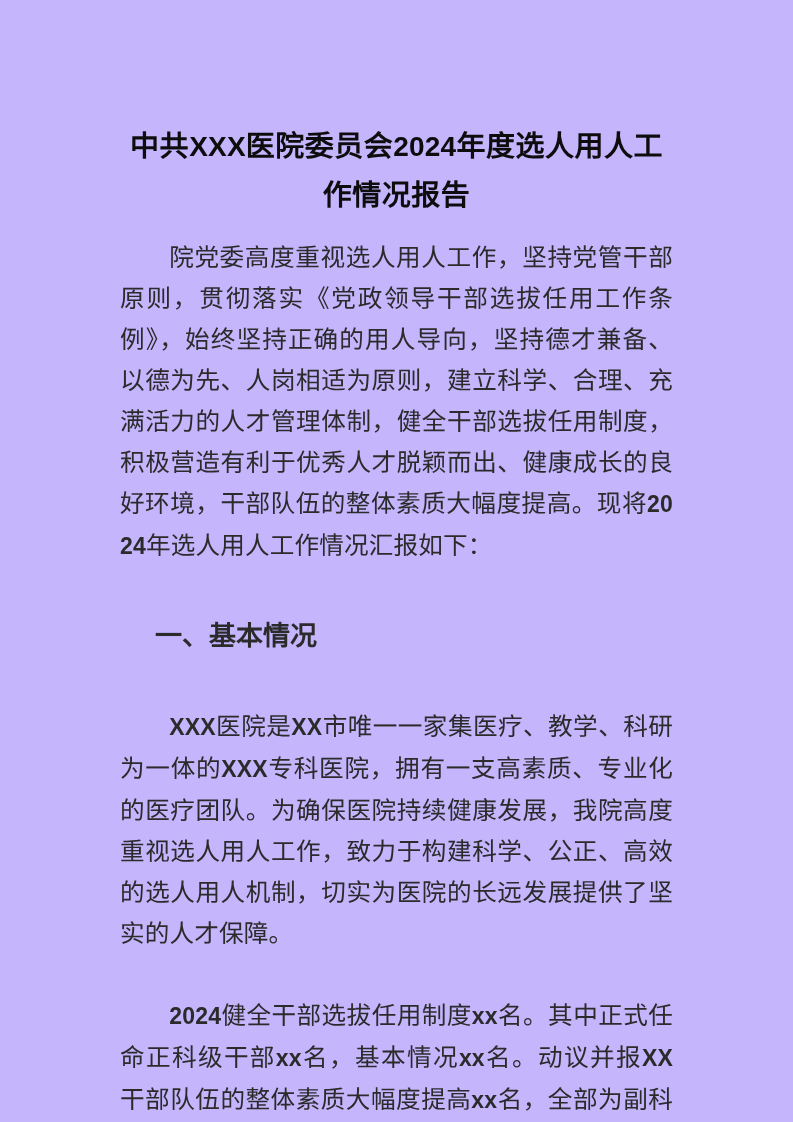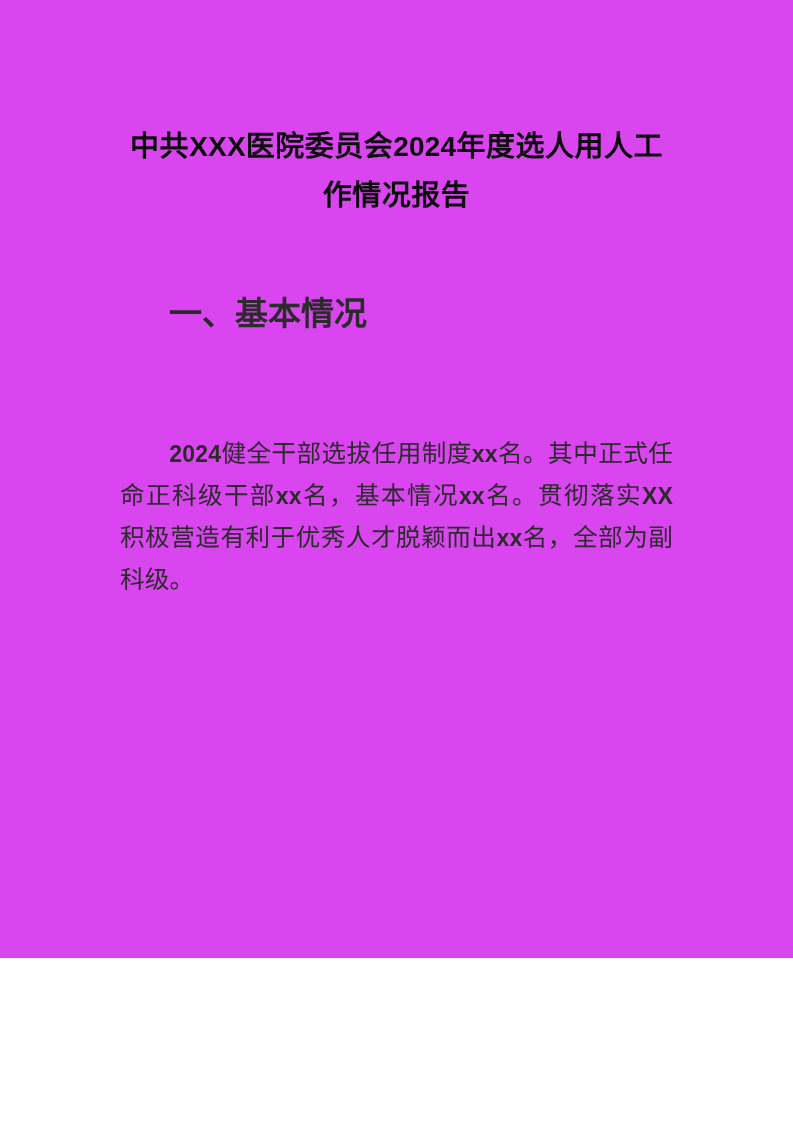--- a/index.html
+++ b/index.html
@@ -10,22 +10,22 @@
   }
 
   body {
     font-family: "Liberation Serif", "DejaVu Serif", serif;
     color: #1a1a1a;
   }
 
   .page {
     position: relative;
     width: 793px;
-    height: 958px;
-    background: #d946ef;
+    height: 1122px;
+    background: #c4b5fd;
     overflow: hidden;
     box-sizing: border-box;
   }
 
   .content {
     position: absolute;
     left: 120px;
     top: 0;
     width: 553px;
   }
@@ -75,45 +75,47 @@
   }
 
   .doc-title .lat {
     font-family: "Liberation Sans", "DejaVu Sans", sans-serif;
     font-weight: 700;
     font-size: 28px;
   }
 
   
   .section-heading {
-    margin: 16px;
-    font-size: 33px;
+    margin: 8px;
+    font-size: 27px;
     line-height: 41px;
     text-indent: 1em;
     color: #2b2b2b;
     font-family: "Liberation Serif", "DejaVu Serif", serif;
     word-break: break-all;
   }
 </style>
 </head>
 <body>
 
 <div class="page">
   <div class="content">
 
     <h1 class="doc-title"><span>中共</span><span class="lat">XXX</span><span>医院委员会</span><span class="lat">2024</span><span>年度选人用人工作情况报告</span></h1>
 
     <div class="gap-title-body"></div>
 
+    <p class="para indent2"><span>院党委高度重视选人用人工作，坚持党管干部原则，贯彻落实《党政领导干部选拔任用工作条例》，始终坚持正确的用人导向，坚持德才兼备、以德为先、人岗相适为原则，建立科学、合理、充满活力的人才管理体制，健全干部选拔任用制度，积极营造有利于优秀人才脱颖而出、健康成长的良好环境，干部队伍的整体素质大幅度提高。现将</span><span class="lat">2024</span><span>年选人用人工作情况汇报如下：</span></p>
 
     <div class="gap-para"></div>
 
     <h2 class="section-heading">一、基本情况</h2>
 
     <div class="gap-para"></div>
 
+    <p class="para indent2"><span class="lat">XXX</span><span>医院是</span><span class="lat">XX</span><span>市唯一一家集医疗、教学、科研为一体的</span><span class="lat">XXX</span><span>专科医院，拥有一支高素质、专业化的医疗团队。为确保医院持续健康发展，我院高度重视选人用人工作，致力于构建科学、公正、高效的选人用人机制，切实为医院的长远发展提供了坚实的人才保障。</span></p>
 
     <div class="gap-para"></div>
 
-    <p class="para indent2"><span class="lat">2024</span><span>健全干部选拔任用制度</span><span class="lat">xx</span><span>名。其中正式任命正科级干部</span><span class="lat">xx</span><span>名，基本情况</span><span class="lat">xx</span><span>名。贯彻落实</span><span class="lat">XX</span><span>积极营造有利于优秀人才脱颖而出</span><span class="lat">xx</span><span>名，全部为副科级。</span></p>
+    <p class="para indent2"><span class="lat">2024</span><span>健全干部选拔任用制度</span><span class="lat">xx</span><span>名。其中正式任命正科级干部</span><span class="lat">xx</span><span>名，基本情况</span><span class="lat">xx</span><span>名。动议并报</span><span class="lat">XX</span><span>干部队伍的整体素质大幅度提高</span><span class="lat">xx</span><span>名，全部为副科级。</span></p>
 
   </div>
 </div>
 
 </body></html>

